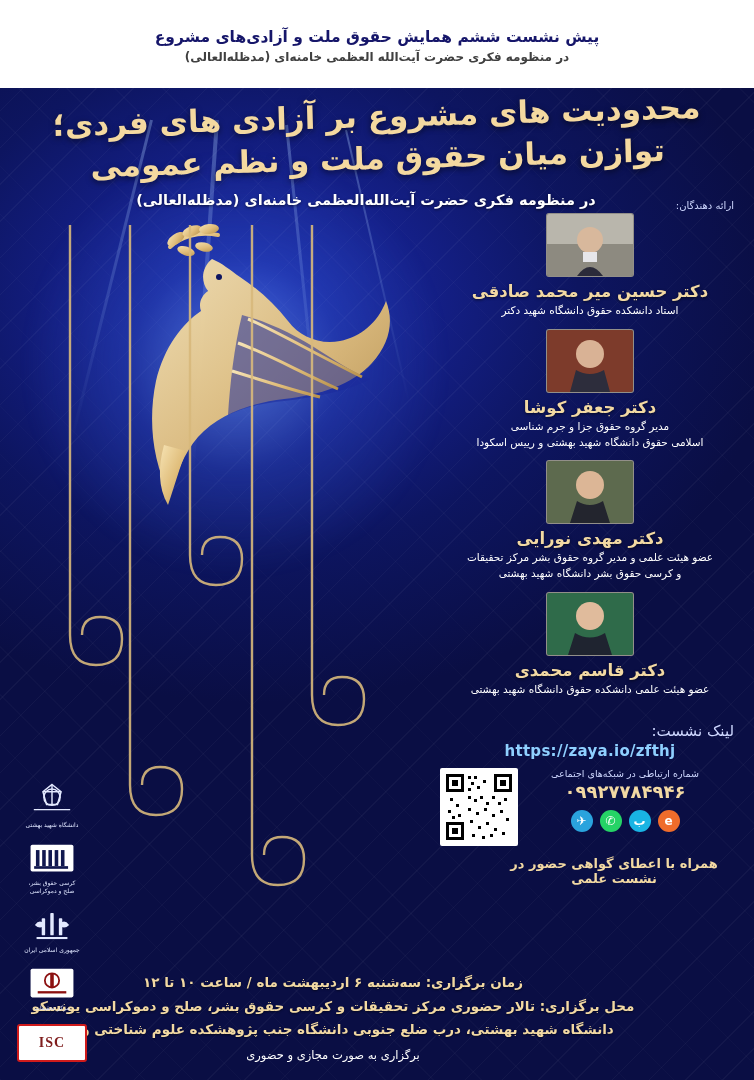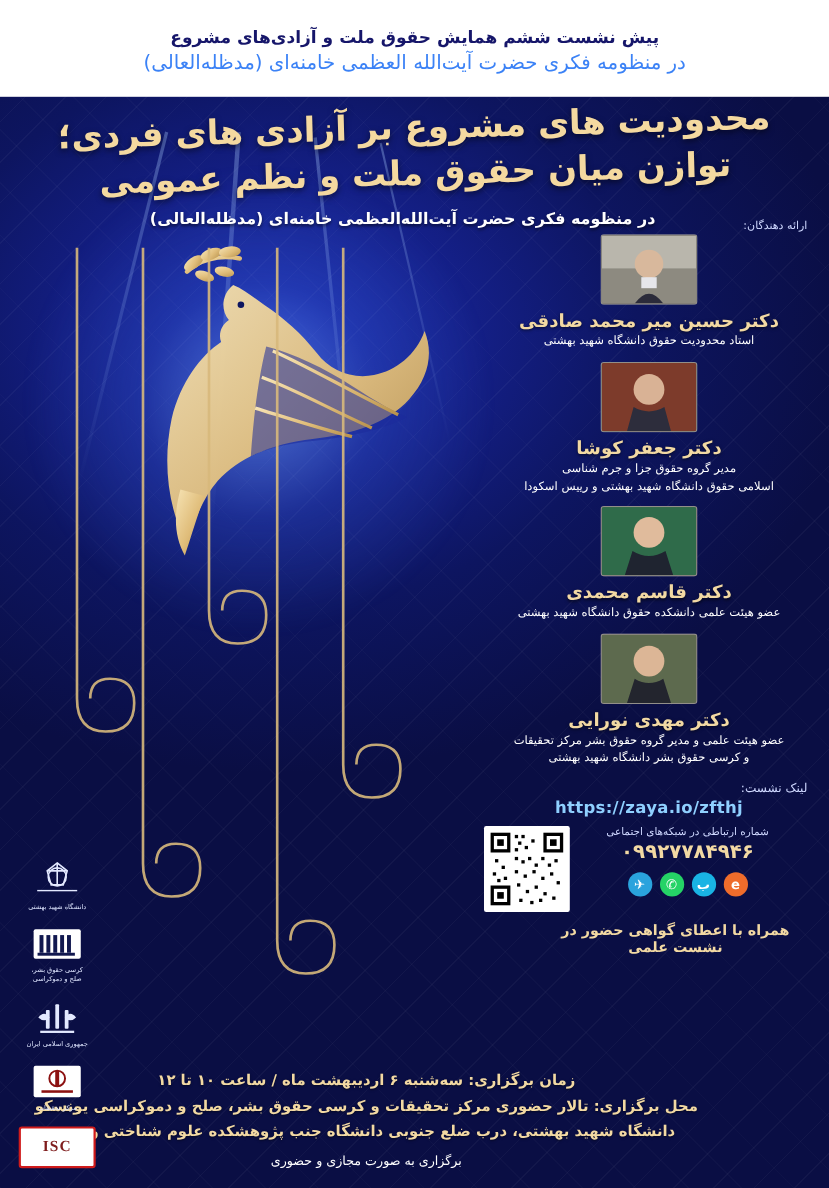--- a/index.html
+++ b/index.html
@@ -61,23 +61,23 @@
     padding-top: 4px;
     box-sizing: border-box;
   }
   .header-line1 {
     font-size: 15.5px;
     font-weight: bold;
     letter-spacing: .2px;
     color: #16166a;
   }
   .header-line2 {
-    font-size: 18px;
-    font-weight: normal;
-    color: #3b82f6;
+    font-size: 12px;
+    font-weight: bold;
+    color: #404040;
   }
 
   
   .title-wrap {
     position: absolute;
     top: 90px; left: 0; right: 0;
     padding: 6px 18px 0 18px;
     text-align: center;
   }
   .title-main {
@@ -147,22 +147,22 @@
   }
   .speaker .role {
     margin-top: 2px;
     font-size: 10.5px;
     line-height: 1.5;
     color: #ffffff;
   }
 
   
   .link-label {
-    margin-top: 12px;
-    font-size: 11px;
+    margin-top: 24px;
+    font-size: 15px;
     color: #cfd8ff;
     text-align: right;
     padding-right: 6px;
   }
   .link-url {
     font-size: 15px;
     font-weight: bold;
     color: #8fd0ff;
     direction: ltr;
     margin-top: 2px;
@@ -361,59 +361,59 @@
       <div class="photo">
         <svg viewBox="0 0 86 62" width="86" height="62">
           <rect width="86" height="62" fill="#8d8a80"></rect>
           <rect x="0" y="0" width="86" height="30" fill="#b9b6ac"></rect>
           <circle cx="43" cy="26" r="13" fill="#d8b89c"></circle>
           <path d="M30 62 q13 -18 26 0 Z" fill="#2b2b3a"></path>
           <rect x="36" y="38" width="14" height="10" fill="#e6e6ea"></rect>
         </svg>
       </div>
       <div class="name">دکتر حسین میر محمد صادقی</div>
-      <div class="role">استاد محدودیت حقوق دانشگاه شهید بهشتی</div>
+      <div class="role">استاد دانشکده حقوق دانشگاه شهید دکتر</div>
     </div>
 
     <div class="speaker">
       <div class="photo">
         <svg viewBox="0 0 86 62" width="86" height="62">
           <rect width="86" height="62" fill="#7d3b2b"></rect>
           <circle cx="43" cy="24" r="14" fill="#d9b295"></circle>
           <path d="M29 40 q14 8 28 0 l6 22 h-40 Z" fill="#2d2d3c"></path>
         </svg>
       </div>
       <div class="name">دکتر جعفر کوشا</div>
       <div class="role" style="white-space:pre-line;">مدیر گروه حقوق جزا و جرم شناسی
 اسلامی حقوق دانشگاه شهید بهشتی و رییس اسکودا</div>
     </div>
 
     <div class="speaker">
       <div class="photo">
         <svg viewBox="0 0 86 62" width="86" height="62">
-          <rect width="86" height="62" fill="#2f6b4a"></rect>
-          <circle cx="43" cy="23" r="14" fill="#e0bb9c"></circle>
-          <path d="M28 40 q15 9 30 0 l7 22 h-44 Z" fill="#1f2430"></path>
-        </svg>
-      </div>
-      <div class="name">دکتر قاسم محمدی</div>
-      <div class="role">عضو هیئت علمی دانشکده حقوق دانشگاه شهید بهشتی</div>
-    </div>
-
-    <div class="speaker">
-      <div class="photo">
-        <svg viewBox="0 0 86 62" width="86" height="62">
           <rect width="86" height="62" fill="#5d6a4e"></rect>
           <circle cx="43" cy="24" r="14" fill="#dcb696"></circle>
           <path d="M30 40 q13 8 26 0 l7 22 h-40 Z" fill="#23252e"></path>
         </svg>
       </div>
       <div class="name">دکتر مهدی نورایی</div>
       <div class="role" style="white-space:pre-line;">عضو هیئت علمی و مدیر گروه حقوق بشر مرکز تحقیقات
 و کرسی حقوق بشر دانشگاه شهید بهشتی</div>
+    </div>
+
+    <div class="speaker">
+      <div class="photo">
+        <svg viewBox="0 0 86 62" width="86" height="62">
+          <rect width="86" height="62" fill="#2f6b4a"></rect>
+          <circle cx="43" cy="23" r="14" fill="#e0bb9c"></circle>
+          <path d="M28 40 q15 9 30 0 l7 22 h-44 Z" fill="#1f2430"></path>
+        </svg>
+      </div>
+      <div class="name">دکتر قاسم محمدی</div>
+      <div class="role">عضو هیئت علمی دانشکده حقوق دانشگاه شهید بهشتی</div>
     </div>
 
     <div class="link-label">لینک نشست:</div>
     <div class="link-url">https://zaya.io/zfthj</div>
 
     <div class="qr-row">
       <div class="qr-right">
         <div class="phone-label">شماره ارتباطی در شبکه‌های اجتماعی</div>
         <div class="phone-num">۰۹۹۲۷۷۸۴۹۴۶</div>
         <div class="social">

